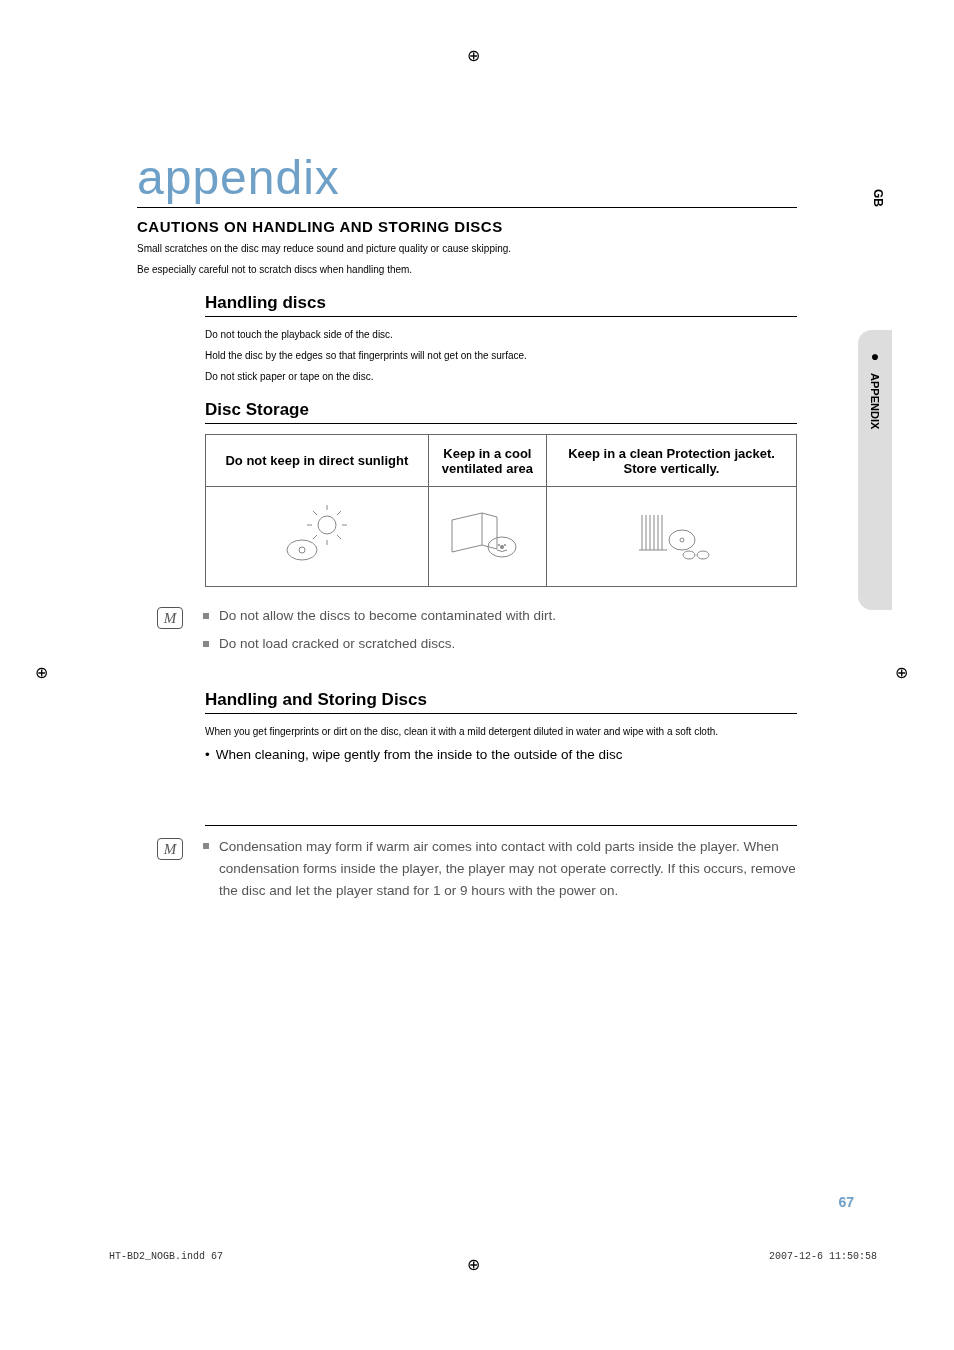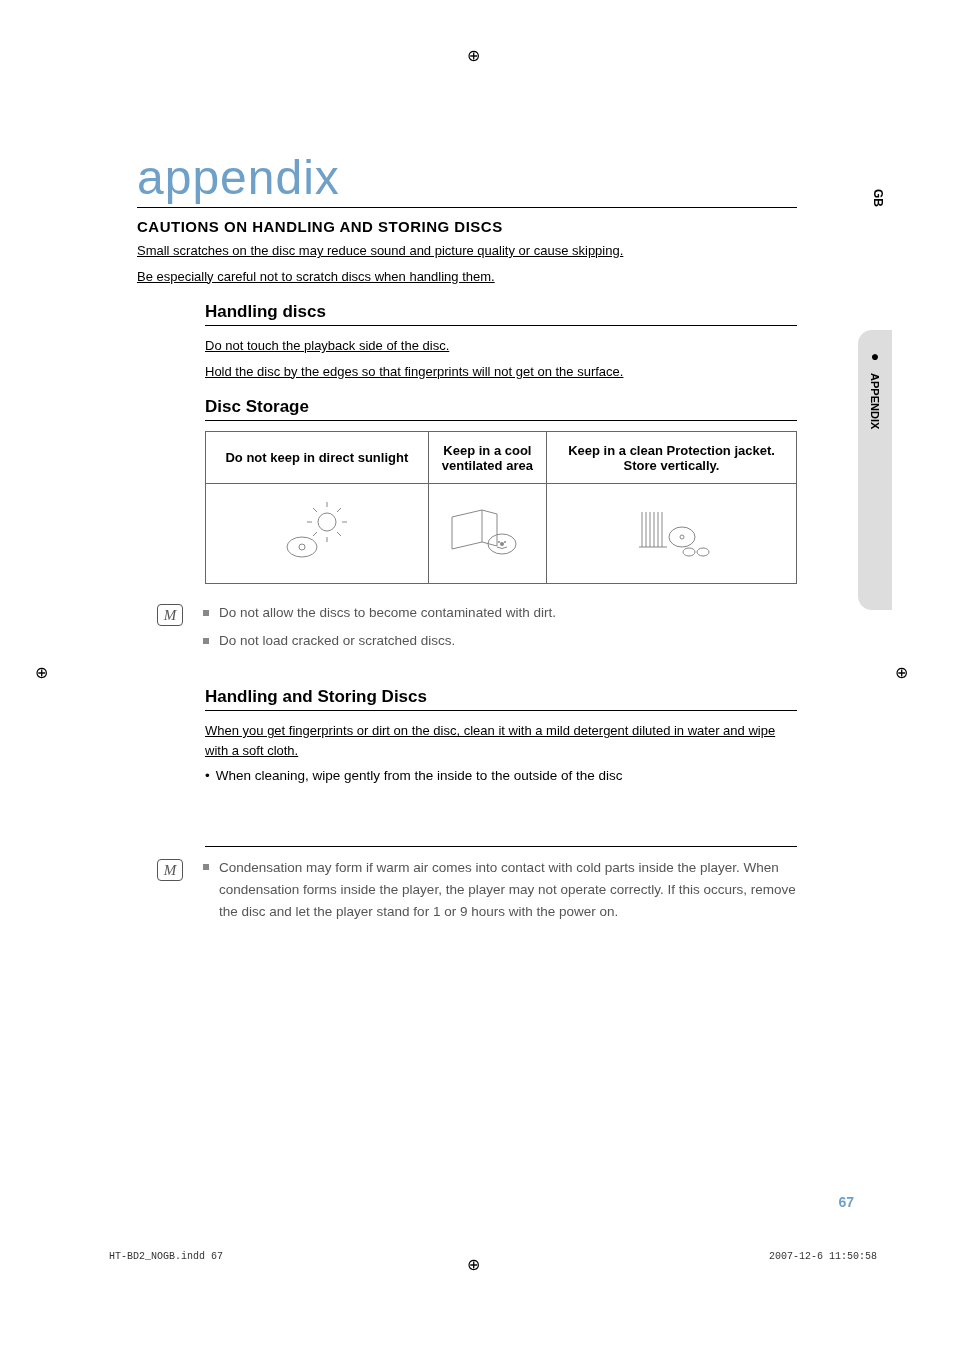--- a/index.html
+++ b/index.html
@@ -44,24 +44,23 @@
       border-top: 1px solid #000;
       margin: 0 0 10px 0;
     }
     .h1 {
       font-size: 15px;
       font-weight: bold;
       letter-spacing: 0.5px;
       margin-bottom: 6px;
     }
     .body-text {
-      font-size: 13px;
+      font-size: 10px;
       line-height: 1.5;
       margin-bottom: 6px;
-      text-decoration: underline;
     }
     .subsection {
       margin-left: 68px;
       width: 592px;
     }
     .h2 {
       font-size: 17px;
       font-weight: bold;
       margin-top: 16px;
       padding-bottom: 3px;
@@ -225,20 +224,21 @@
     <hr class="rule">
 
     <div class="h1">CAUTIONS ON HANDLING AND STORING DISCS</div>
     <p class="body-text">Small scratches on the disc may reduce sound and picture quality or cause skipping.</p>
     <p class="body-text">Be especially careful not to scratch discs when handling them.</p>
 
     <div class="subsection">
       <div class="h2">Handling discs</div>
       <p class="body-text">Do not touch the playback side of the disc.</p>
       <p class="body-text">Hold the disc by the edges so that fingerprints will not get on the surface.</p>
+      <p class="body-text">Do not stick paper or tape on the disc.</p>
     </div>
 
     <div class="subsection">
       <div class="h2">Disc Storage</div>
       <table class="storage-table">
         <tbody>
             <tr class="header-row">
           <td>Do not keep in direct sunlight</td>
           <td>
             <div>Keep in a cool</div>

